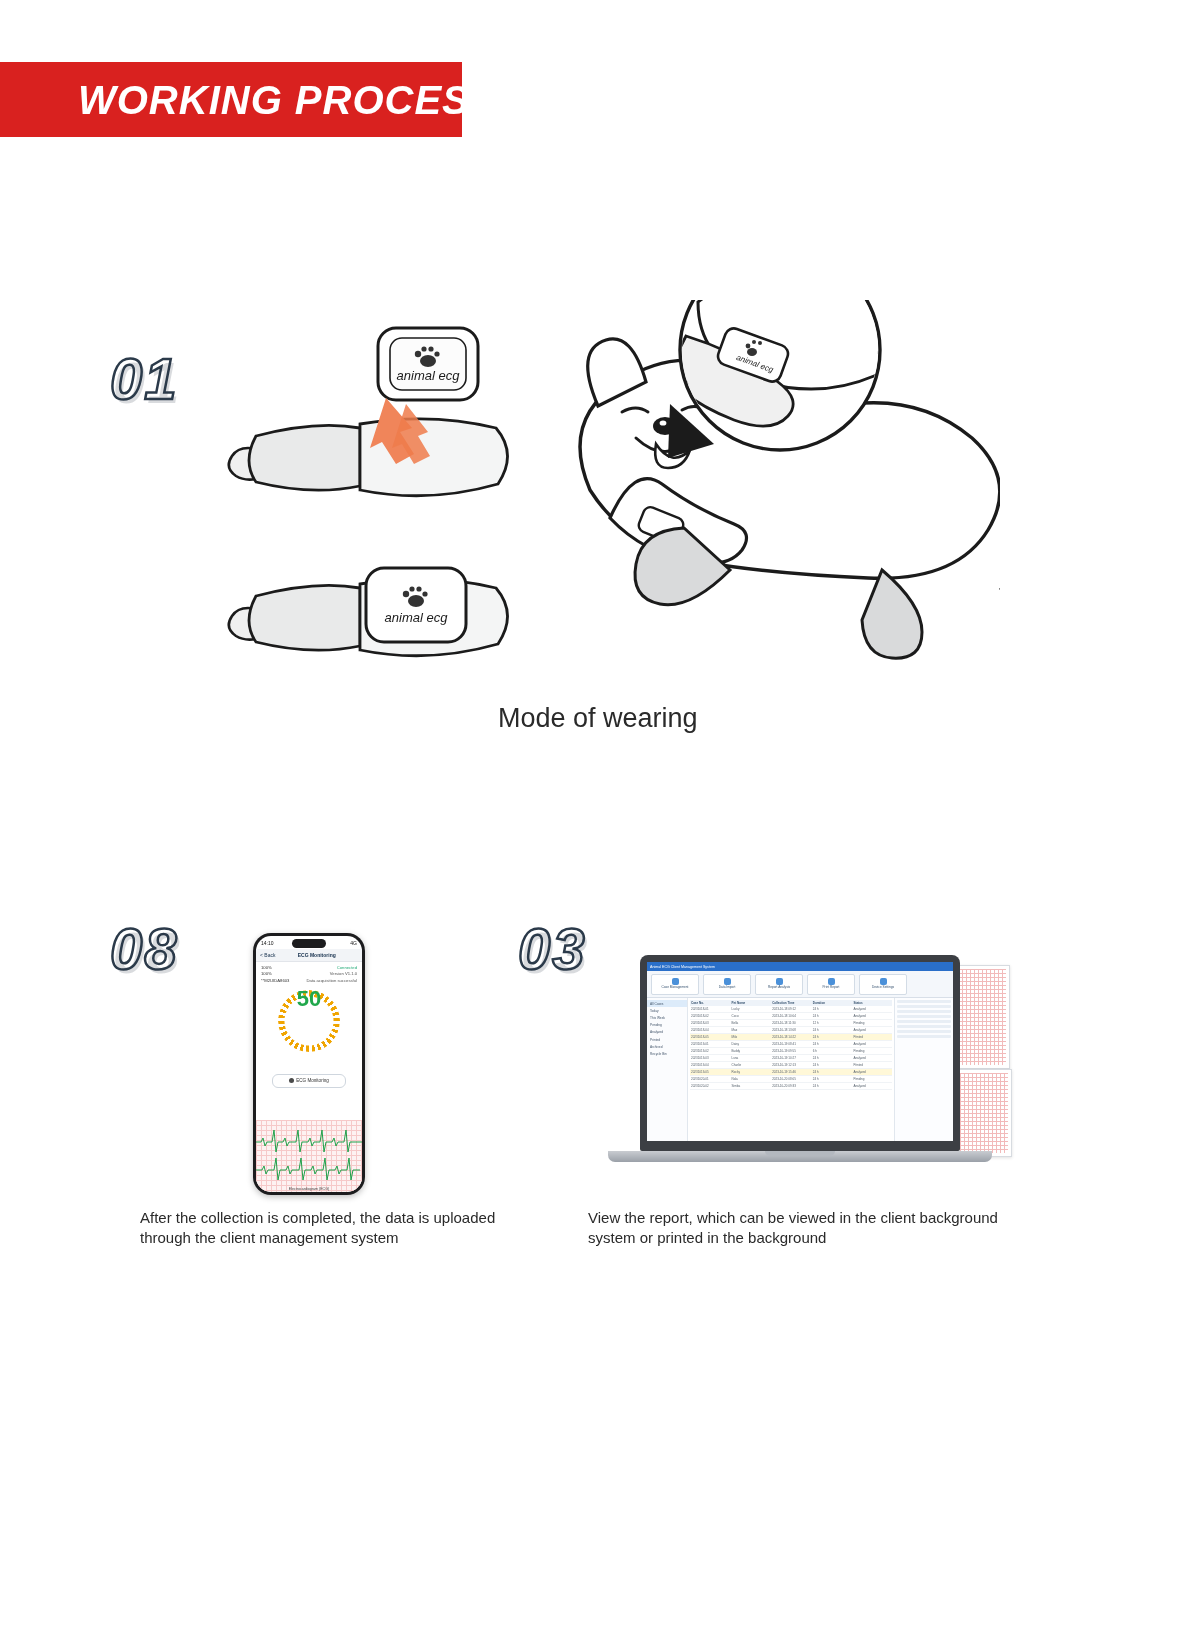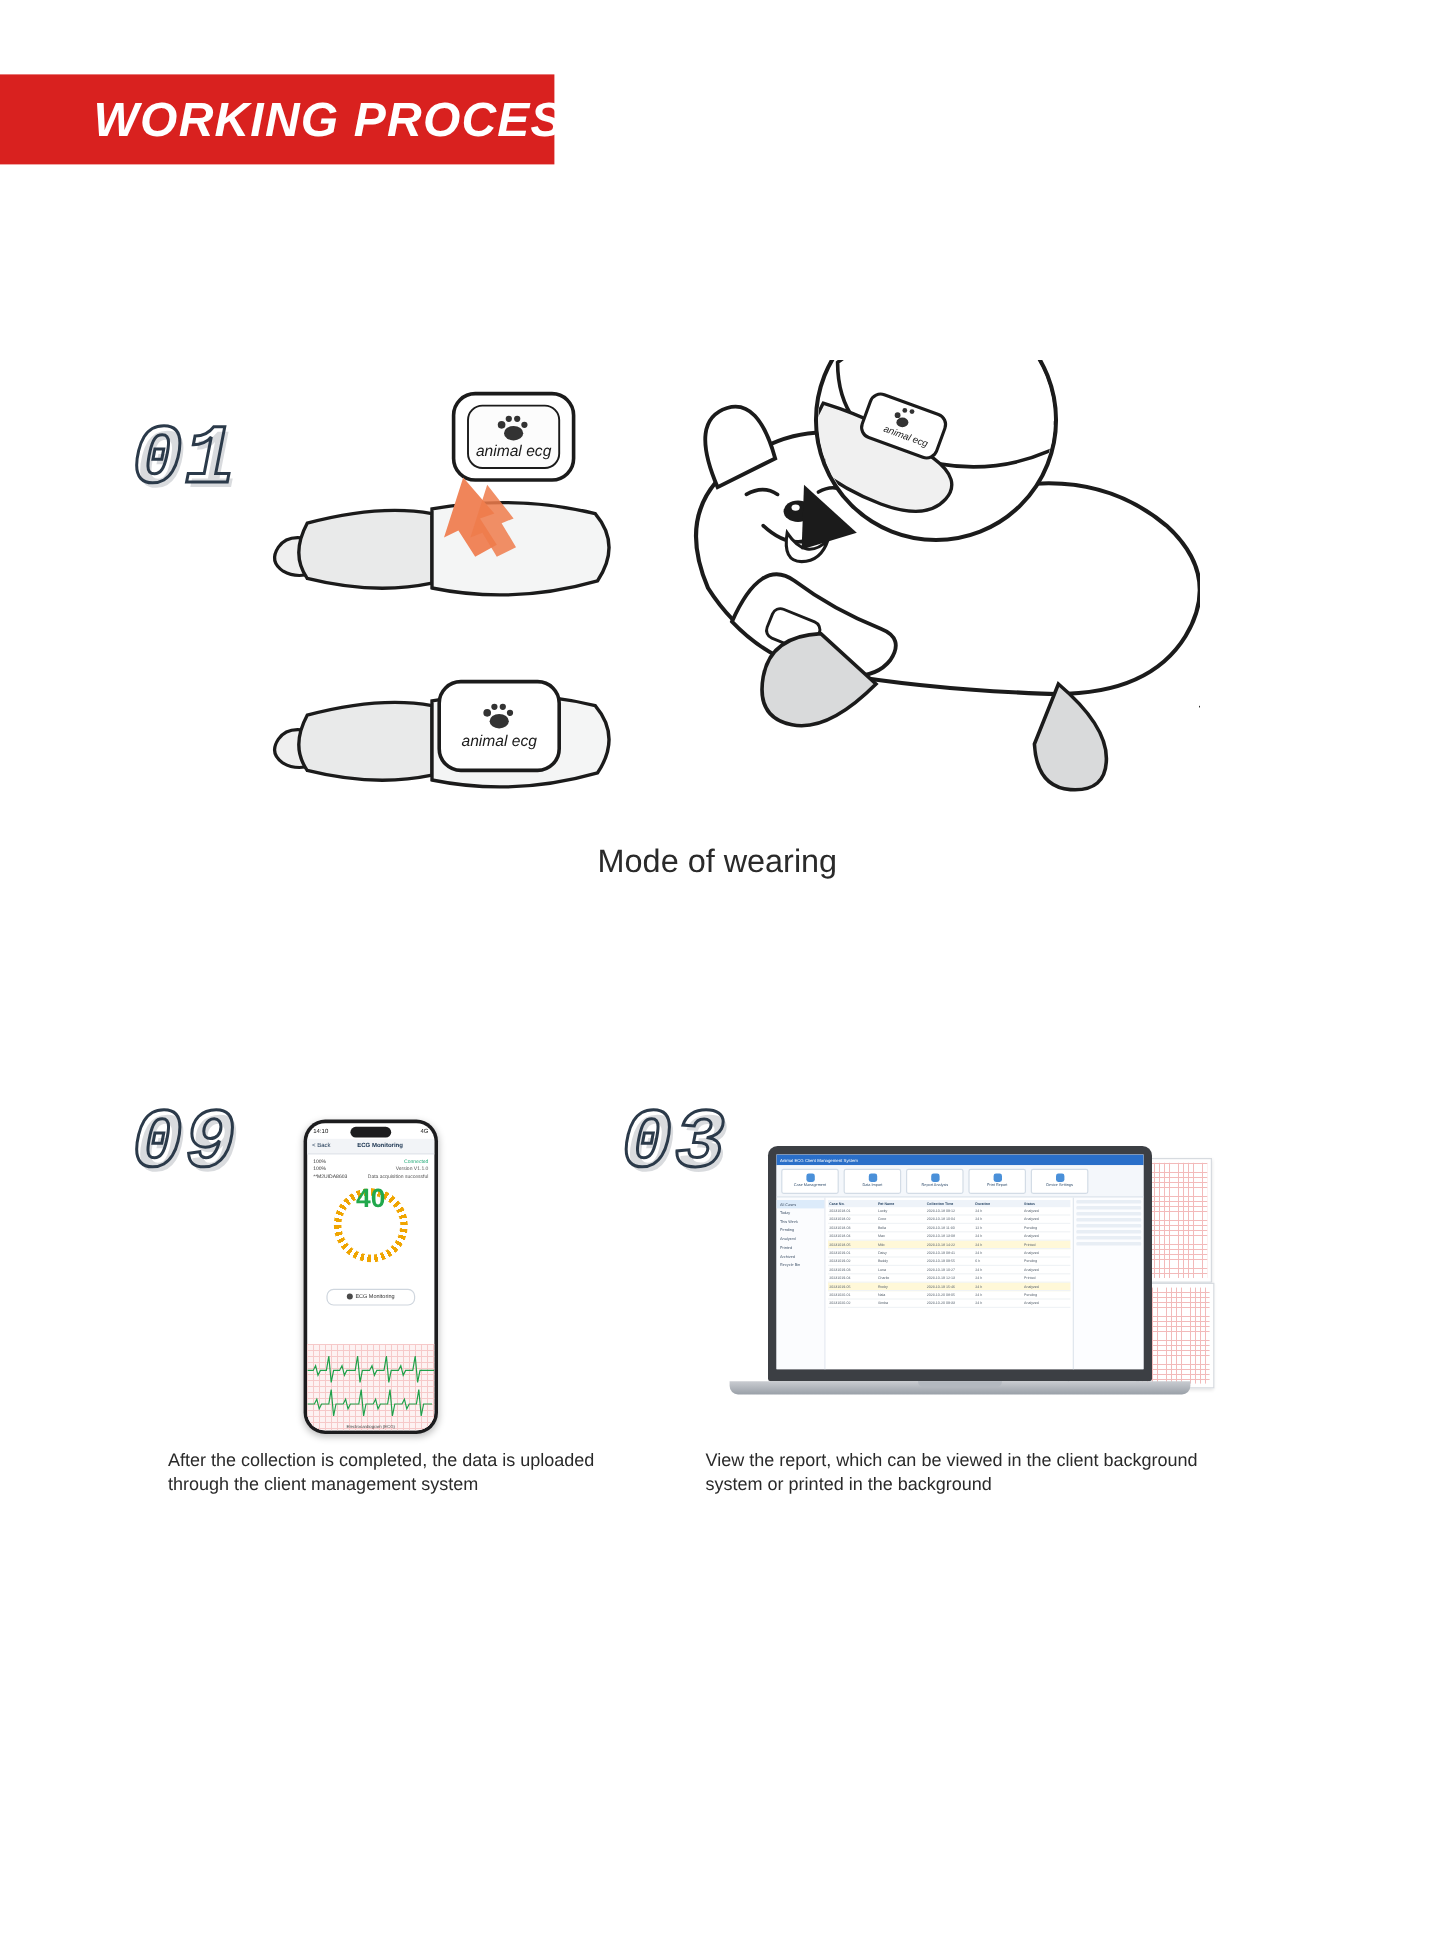--- a/index.html
+++ b/index.html
@@ -33,29 +33,28 @@
     font-weight: bold;
     color: #ffffff;
     letter-spacing: 1px;
     white-space: nowrap;
     text-align: right;
   }
 
   
   .step-num {
     position: absolute;
-    font-size: 70px;
+    font-size: 58px;
     font-weight: bold;
     font-style: italic;
     color: transparent;
     -webkit-text-stroke: 2.5px #2b3a4a;
     letter-spacing: 2px;
     text-shadow: 3px 4px 0 rgba(43,58,74,0.18);
     user-select: none;
-    font-family: Liberation Mono, monospace;
   }
   #step1num { left: 110px; top: 345px; }
   #step2num { left: 110px; top: 915px; }
   #step3num { left: 518px; top: 915px; }
 
   
   .caption {
     position: absolute;
     font-size: 15px;
     color: #2a2a2a;
@@ -466,21 +465,21 @@
       <circle cx="554" cy="42" r="2" fill="#333"></circle>
       <circle cx="560" cy="43" r="2" fill="#333"></circle>
       <ellipse cx="552" cy="52" rx="5" ry="4" fill="#333"></ellipse>
       <text x="554" y="66" font-size="8" font-style="italic" text-anchor="middle" fill="#1b1b1b" font-family="Liberation Sans, sans-serif" transform="rotate(20 554 66)">animal ecg</text>
     </g>
   </g>
 </svg>
 
 <div class="caption" id="cap1">Mode of wearing</div>
 
-<div class="step-num" id="step2num">09</div>
+<div class="step-num" id="step2num">08</div>
 
 <div class="phone">
   <div class="phone-screen">
     <div class="phone-notch"></div>
     <div class="phone-status">
       <span>14:10</span>
       <span>4G</span>
     </div>
     <div class="phone-navbar">
       <span class="nb-back">&lt; Back</span>
@@ -492,21 +491,21 @@
         <div>100%</div>
         <div>**M2UIDA8603</div>
       </div>
       <div class="right">
         <div>Connected</div>
         <div class="muted">Version V1.1.0</div>
         <div class="muted">Data acquisition successful</div>
       </div>
     </div>
     <div class="hr-ring"></div>
-    <div class="hr-value">40</div>
+    <div class="hr-value">50</div>
     <div class="phone-btn">
       <span class="dot"></span>
       <span>ECG Monitoring</span>
     </div>
     <div class="ecg-strip">
       <svg width="106" height="72" viewBox="0 0 106 72">
         <polyline fill="none" stroke="#1fa14a" stroke-width="1" points="0,22 5,22 7,18 9,26 11,22 16,22 18,10 20,32 22,22 27,22 29,18 31,26 33,22 40,22 42,10 44,32 46,22 52,22 54,18 56,26 58,22 64,22 66,10 68,32 70,22 76,22 78,18 80,26 82,22 88,22 90,10 92,32 94,22 100,22 106,22"></polyline>
         <polyline fill="none" stroke="#1fa14a" stroke-width="1" points="0,50 6,50 8,46 10,54 12,50 18,50 20,38 22,60 24,50 30,50 32,46 34,54 36,50 43,50 45,38 47,60 49,50 55,50 57,46 59,54 61,50 67,50 69,38 71,60 73,50 79,50 81,46 83,54 85,50 91,50 93,38 95,60 97,50 104,50"></polyline>
       </svg>
       <div class="ecg-footer">Electrocardiogram (ECG)</div>

